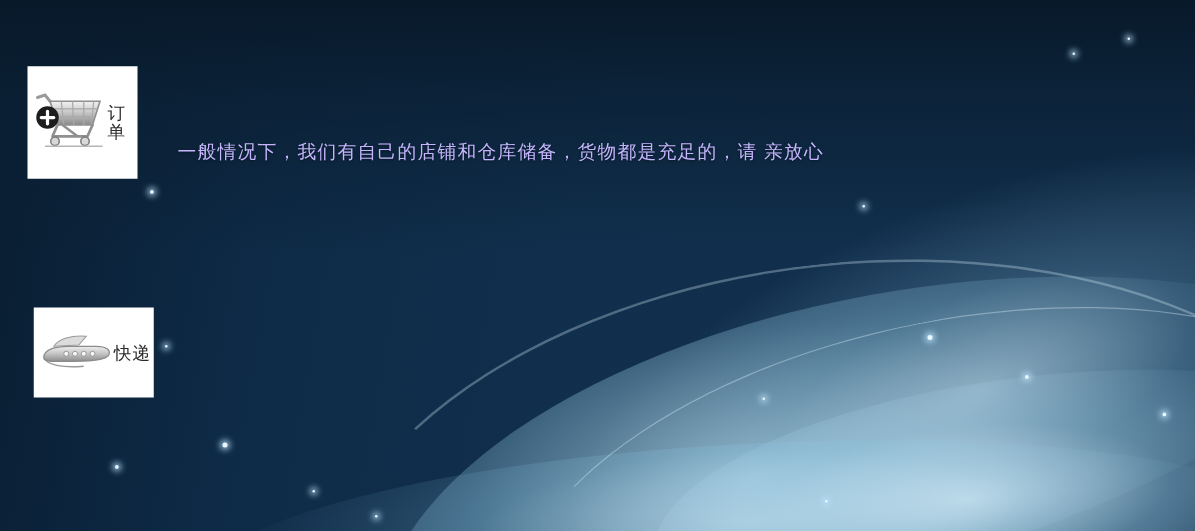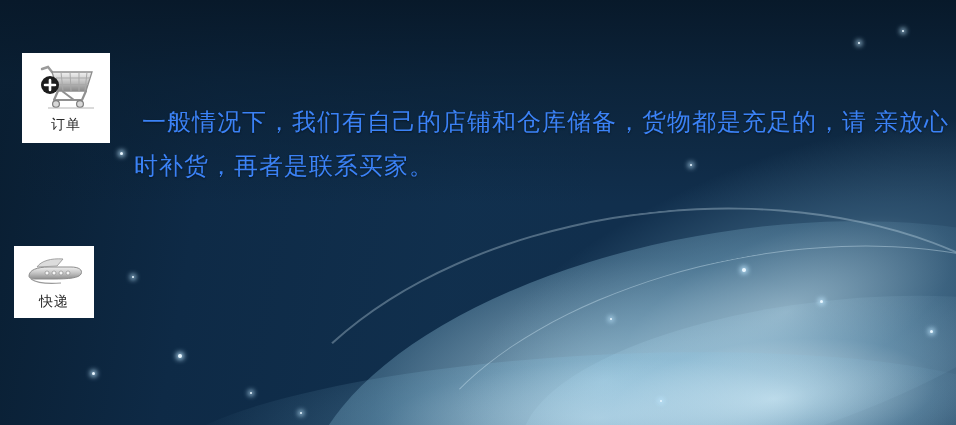--- a/index.html
+++ b/index.html
@@ -120,50 +120,50 @@
     background: #eaf7ff;
     box-shadow: 0 0 5px 2px rgba(190,230,255,0.85);
     pointer-events: none;
   }
 
   
   .icon-card {
     position: absolute;
     background: #ffffff;
     display: flex;
-    flex-direction: column;
+    flex-direction: row;
     align-items: center;
     justify-content: center;
     box-sizing: border-box;
   }
   #card-order  { left: 22px; top: 53px;  width: 88px; height: 90px; }
-  #card-express{ left: 14px; top: 246px; width: 80px; height: 72px; }
+  #card-express{ left: 27px; top: 246px; width: 96px; height: 72px; }
 
   .icon-art {
     display: block;
   }
   .icon-label {
     color: #2a2a2a;
     font-size: 14px;
     line-height: 1.1;
     letter-spacing: 1px;
     font-family: "DejaVu Sans", "Liberation Sans", sans-serif;
   }
   #card-order .icon-label { margin-top: 2px; }
   #card-express .icon-label { margin-top: 4px; }
 
   
   .para {
     position: absolute;
-    color: #3b82f6;
-    font-size: 24px;
+    color: #c4b5fd;
+    font-size: 15px;
     line-height: 44px;
     letter-spacing: 1px;
     text-shadow: 0 1px 2px rgba(0,0,0,0.45);
-    font-family: Liberation Serif, serif;
+    font-family: Liberation Sans, sans-serif;
     white-space: nowrap;
   }
   #para-stock   { left: 142px; top: 100px; }
   #para-stock .l2 { margin-left: -8px; }
   #para-stock .l3 { margin-left: -8px; }
   #para-delivery{ left: 130px; top: 284px; }
   .line { display: block; }
 </style>
 </head>
 <body>
@@ -251,17 +251,16 @@
           <circle cx="45" cy="19" r="2"></circle>
         </g>
         <path d="M8 25 C14 29 26 30 38 29" stroke="#9a9a9a" stroke-width="1.2" fill="none"></path>
       </svg>
     </span>
     <span class="icon-label">快递</span>
   </div>
 
   <div class="para" id="para-stock">
     <span class="line l1">一般情况下，我们有自己的店铺和仓库储备，货物都是充足的，请 亲放心</span>
-    <span class="line l3">时补货，再者是联系买家。</span>
   </div>
 
 
 </div>
 
 </body></html>

